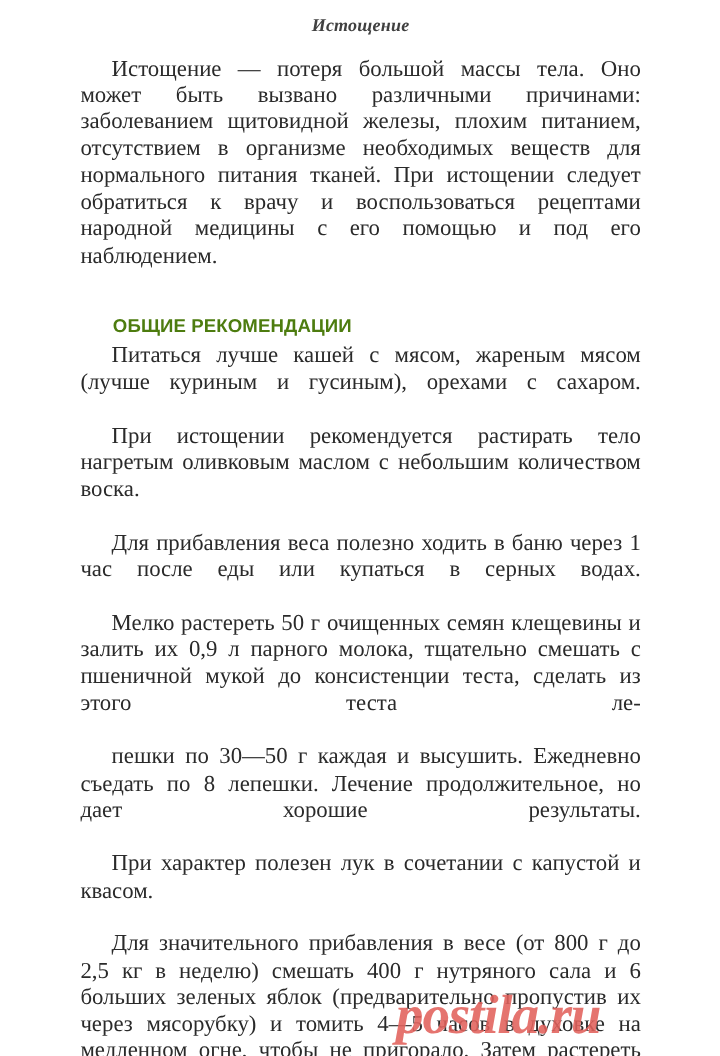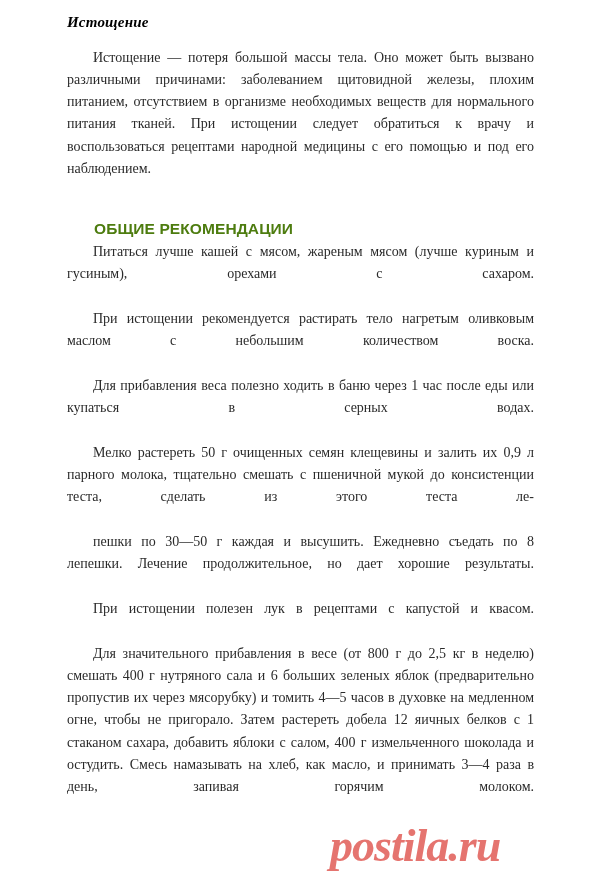--- a/index.html
+++ b/index.html
@@ -29,40 +29,41 @@
     left: 67px;
     top: 14px;
     width: 467px;
   }
 
   .doc-title {
     font-family: "Liberation Serif", "DejaVu Serif", serif;
     font-style: italic;
     font-weight: 700;
     font-size: 15px;
-    color: #000000;
+    color: #404040;
     letter-spacing: 0.2px;
     margin: 0 0 16px 0;
     line-height: 1.1;
+    text-align: center;
   }
 
   .section-heading {
     font-family: "Liberation Sans", "DejaVu Sans", sans-serif;
     font-weight: 700;
     font-size: 15.5px;
     color: #4d7c0f;
     margin: 17px 0 3px 27px;
     letter-spacing: 0.1px;
     line-height: 1.2;
   }
 
   p.para {
     margin: 0;
     padding: 0;
-    font-size: 14px;
+    font-size: 19px;
     line-height: 22.3px;
     text-align: justify;
     text-indent: 26px;
     color: #2a2a2a;
     -webkit-hyphens: none;
     hyphens: none;
     word-spacing: 0.1px;
   }
 
   
@@ -108,21 +109,21 @@
     <p class="para">Питаться лучше кашей с мясом, жареным мясом (лучше куриным и гусиным), орехами с сахаром.</p>
 
     <p class="para">При истощении рекомендуется растирать тело нагретым оливковым маслом с небольшим количеством воска.</p>
 
     <p class="para">Для прибавления веса полезно ходить в баню через 1 час после еды или купаться в серных водах.</p>
 
     <p class="para">Мелко растереть 50 г очищенных семян клещевины и залить их 0,9 л парного молока, тщательно смешать с пшеничной мукой до консистенции теста, сделать из этого теста ле-</p>
 
     <p class="para">пешки по 30—50 г каждая и высушить. Ежедневно съедать по 8 лепешки. Лечение продолжительное, но дает хорошие результаты.</p>
 
-    <p class="para">При истощении полезен лук в рецептами с капустой и квасом.</p>
+    <p class="para">При характер полезен лук в сочетании с капустой и квасом.</p>
 
     <p class="para">Для значительного прибавления в весе (от 800 г до 2,5 кг в неделю) смешать 400 г нутряного сала и 6 больших зеленых яблок (предварительно пропустив их через мясорубку) и томить 4—5 часов в духовке на медленном огне, чтобы не пригорало. Затем растереть добела 12 яичных белков с 1 стаканом сахара, добавить яблоки с салом, 400 г измельченного шоколада и остудить. Смесь намазывать на хлеб, как масло, и принимать 3—4 раза в день, запивая горячим молоком.</p>
 
   </div>
 
   <div class="watermark">postila.ru</div>
 
 </div>
 
 </body></html>

